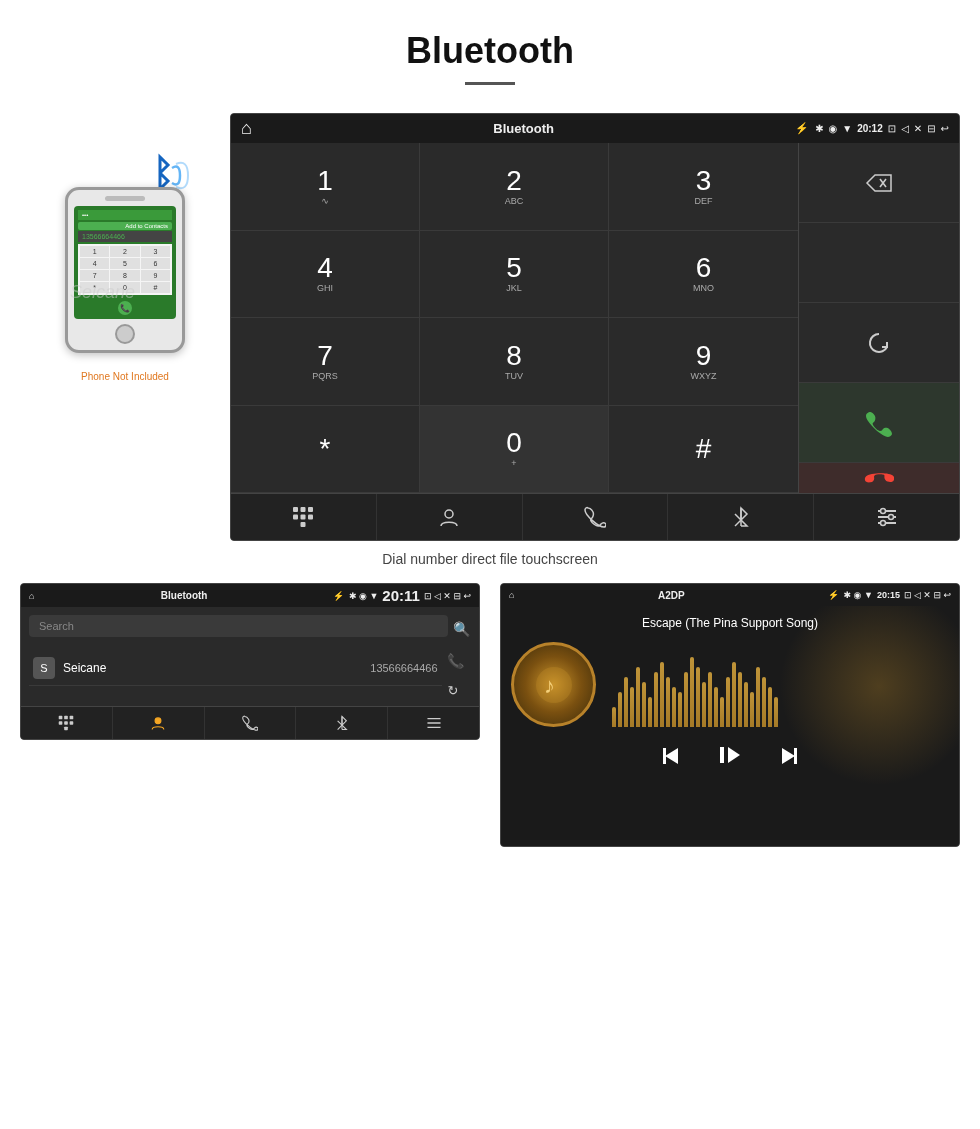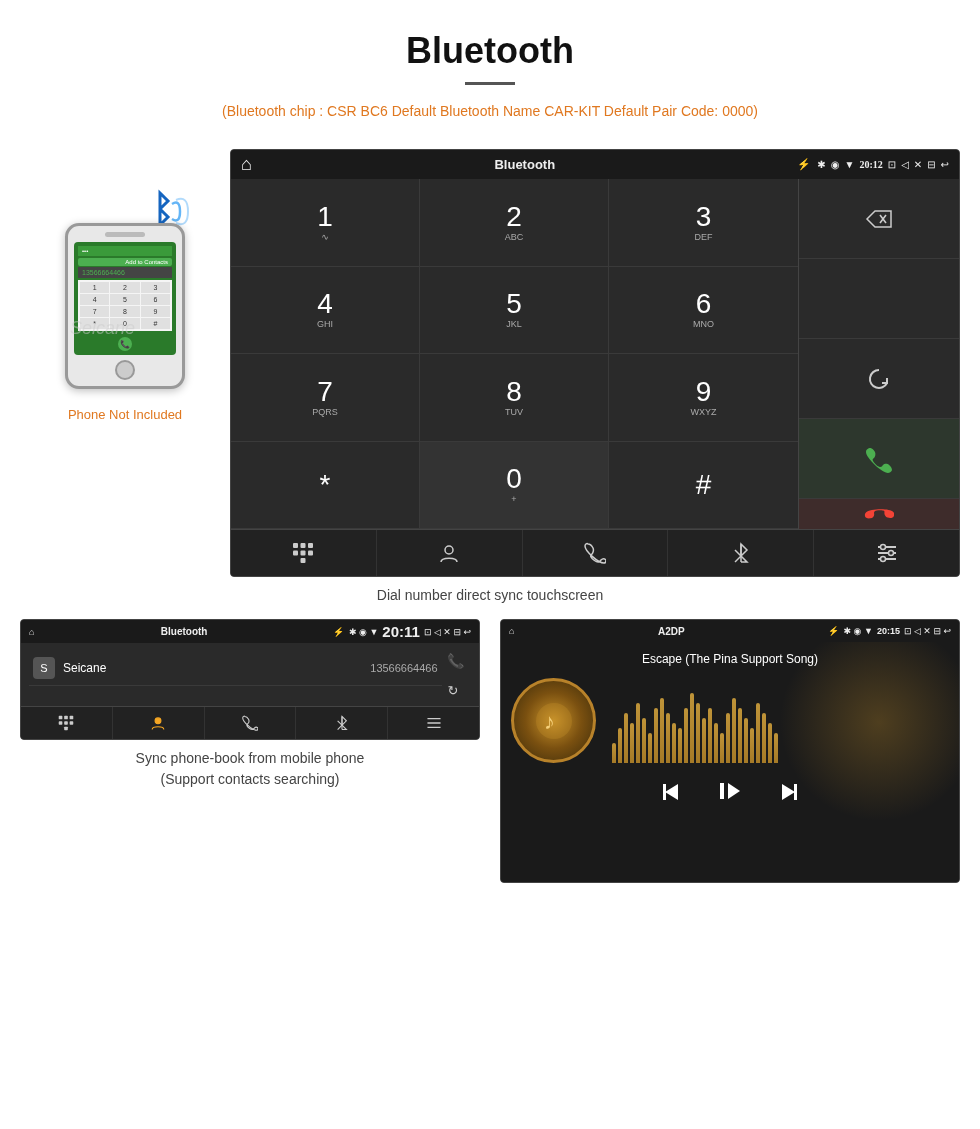--- a/index.html
+++ b/index.html
@@ -124,21 +124,21 @@
     .phone-home-btn {
       width: 20px;
       height: 20px;
       background: #ccc;
       border-radius: 50%;
       margin: 5px auto 0;
       border: 2px solid #999;
     }
 
     .phone-not-included {
-      font-size: 13px;
+      font-size: 10px;
       color: #e07820;
       margin-top: 8px;
       text-align: center;
     }
 
     
     .screen-large {
       flex: 1;
       background: #2a2a2a;
       border-radius: 4px;
@@ -428,21 +428,20 @@
       display: flex;
       height: 350px;
     }
   </style>
 </head>
 <body>
 
 <div class="page-header">
   <h1 class="page-title">Bluetooth</h1>
   <div class="title-divider"></div>
-  <p class="page-specs">(Bluetooth chip : CSR BC6    Default Bluetooth Name CAR-KIT    Default Pair Code: 0000)</p>
 </div>
 
 <div class="main-content">
 
   <div class="phone-aside">
 
     <div style="position:relative; width:160px; height:230px; display:flex; align-items:center; justify-content:center;">
 
       <div style="position:absolute; top:15px; right:10px;">
         <svg width="55" height="55" viewBox="0 0 55 55">
@@ -497,21 +496,21 @@
   <div class="screen-large">
 
     <div class="status-bar">
       <span style="font-size:18px; cursor:pointer;">⌂</span>
       <span class="title">Bluetooth</span>
       <span>⚡</span>
       <div class="status-icons">
         <span>✱</span>
         <span>◉</span>
         <span>▼</span>
-        <span style="font-weight:bold;font-family:Liberation Serif, serif;">20:12</span>
+        <span style="font-weight:bold;">20:12</span>
         <span>⊡</span>
         <span>◁</span>
         <span style="cursor:pointer;">✕</span>
         <span>⊟</span>
         <span style="cursor:pointer;">↩</span>
       </div>
     </div>
 
     <div class="dialer-wrapper">
       <div class="dialer-keys">
@@ -639,37 +638,43 @@
           <line x1="2" y1="17" x2="20" y2="17" stroke="#ccc" stroke-width="2"></line>
           <circle cx="7" cy="5" r="2.5" fill="#2a2a2a" stroke="#ccc" stroke-width="1.5"></circle>
           <circle cx="15" cy="11" r="2.5" fill="#2a2a2a" stroke="#ccc" stroke-width="1.5"></circle>
           <circle cx="7" cy="17" r="2.5" fill="#2a2a2a" stroke="#ccc" stroke-width="1.5"></circle>
         </svg>
       </div>
     </div>
   </div>
 </div>
 
-<p class="main-caption">Dial number direct sync touchscreen</p>
+<p class="main-caption">Dial number direct file touchscreen</p>
 
 <div class="bottom-screenshots">
 
   <div class="screenshot-block">
     <div class="screen-small">
 
       <div class="status-bar-sm">
         <span style="cursor:pointer;">⌂</span>
         <span class="title-sm">Bluetooth</span>
         <span>⚡</span>
         <span style="font-size:9px;">✱ ◉ ▼</span>
         <span style="font-weight:bold; font-size:15px;">20:11</span>
         <span style="font-size:9px;">⊡ ◁ ✕ ⊟ ↩</span>
       </div>
 
       <div style="position:relative; padding:8px;">
+        <div style="display:flex; gap:6px; align-items:center; margin-bottom:8px;">
+          <div class="search-bar" style="flex:1;">
+            <span style="color:#888;">Search</span>
+          </div>
+          <span style="color:#ccc; font-size:14px; cursor:pointer;">🔍</span>
+        </div>
 
         <div style="display:flex; align-items:stretch;">
           <div style="flex:1;">
             <div class="contact-row">
               <div class="contact-avatar">S</div>
               <span class="contact-name">Seicane</span>
               <span class="contact-number">13566664466</span>
             </div>
           </div>
 
@@ -714,21 +719,20 @@
         </div>
         <div class="nav-item-sm">
           <svg width="16" height="16" viewBox="0 0 22 22" fill="none">
             <line x1="2" y1="5" x2="20" y2="5" stroke="#ccc" stroke-width="2"></line>
             <line x1="2" y1="11" x2="20" y2="11" stroke="#ccc" stroke-width="2"></line>
             <line x1="2" y1="17" x2="20" y2="17" stroke="#ccc" stroke-width="2"></line>
           </svg>
         </div>
       </div>
     </div>
-    <p class="screenshot-caption">Sync phone-book from mobile phone<br>(Support contacts searching)</p>
   </div>
 
   <div class="screenshot-block">
     <div class="screen-small">
 
       <div class="status-bar-sm">
         <span style="cursor:pointer;">⌂</span>
         <span class="title-sm">A2DP</span>
         <span>⚡</span>
         <span style="font-size:9px;">✱ ◉ ▼</span>

